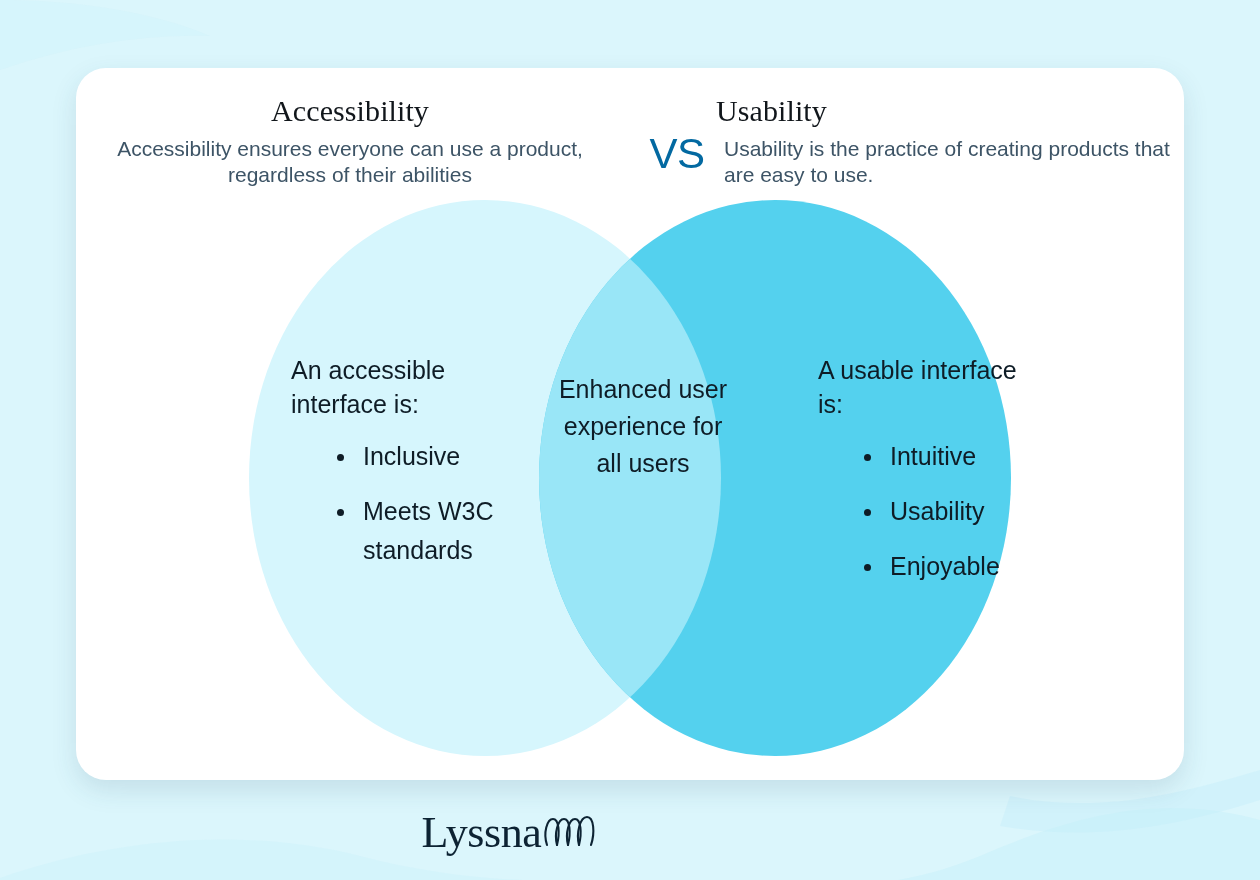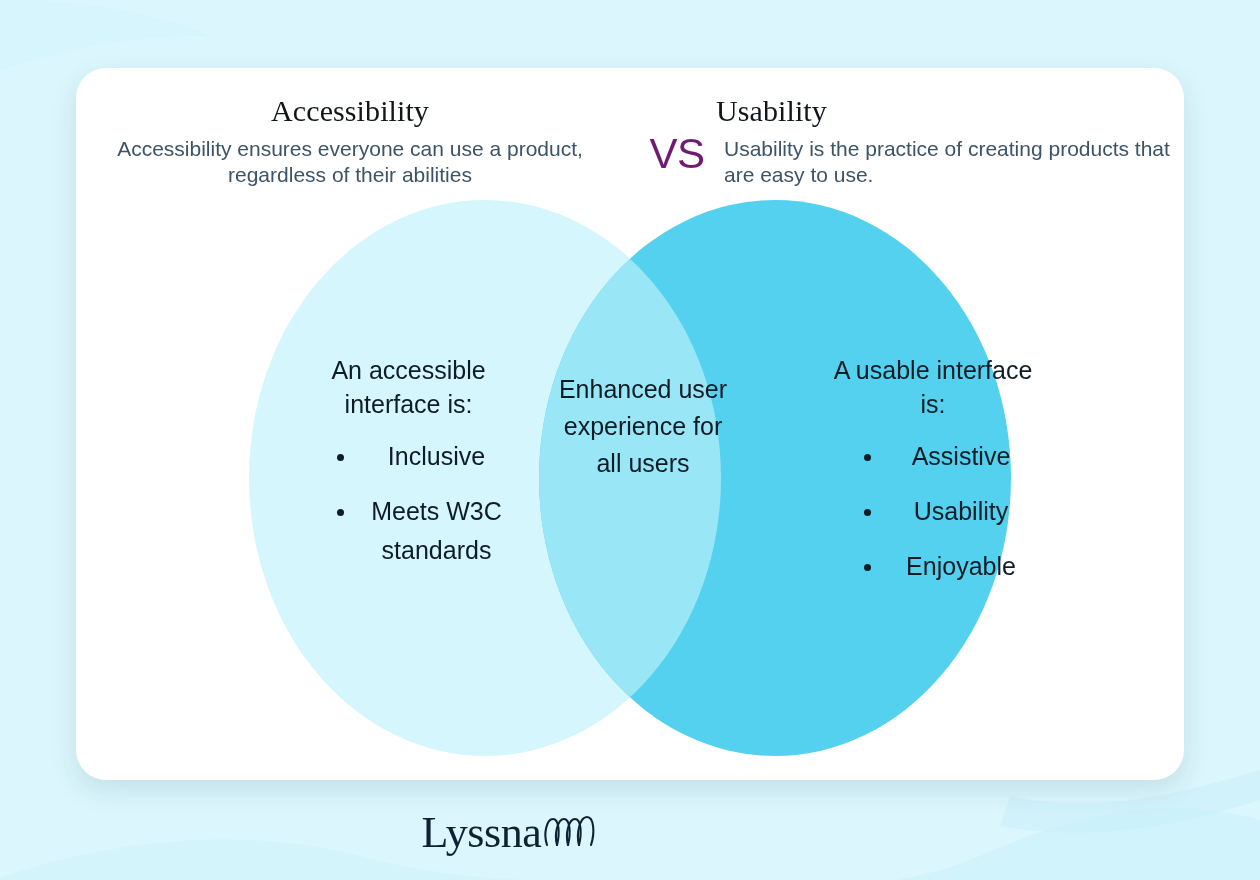--- a/index.html
+++ b/index.html
@@ -83,40 +83,39 @@
   .vs {
     position: absolute;
     left: 546px;
     top: 63px;
     width: 110px;
     text-align: center;
     font-family: "Liberation Sans", sans-serif;
     font-size: 42px;
     font-weight: 400;
     line-height: 46px;
-    color: #701a75;
+    color: #0369a1;
     letter-spacing: -0.5px;
   }
 
   
   .venn {
     position: absolute;
     left: 0;
     top: 0;
     width: 1108px;
     height: 712px;
   }
 
   
   .lobe-text {
     position: absolute;
     z-index: 6;
     color: #0e1c26;
     font-family: "Liberation Sans", sans-serif;
-    text-align: center;
   }
   .lobe-left {
     left: 215px;
     top: 285px;
     width: 235px;
   }
   .lobe-right {
     left: 742px;
     top: 285px;
     width: 230px;
@@ -238,21 +237,21 @@
         <li>Inclusive</li>
         <li>Meets W3C standards</li>
       </ul>
     </div>
 
     <div class="center-text">Enhanced user experience for all users</div>
 
     <div class="lobe-text lobe-right">
       <p class="lobe-lead">A usable interface is:</p>
       <ul class="lobe-list">
-        <li>Assistive</li>
+        <li>Intuitive</li>
         <li>Usability</li>
         <li>Enjoyable</li>
       </ul>
     </div>
 
   </div>
 
   <div class="logo">
     <span class="logo-word">Lyssna</span>
     <span class="logo-mark">

